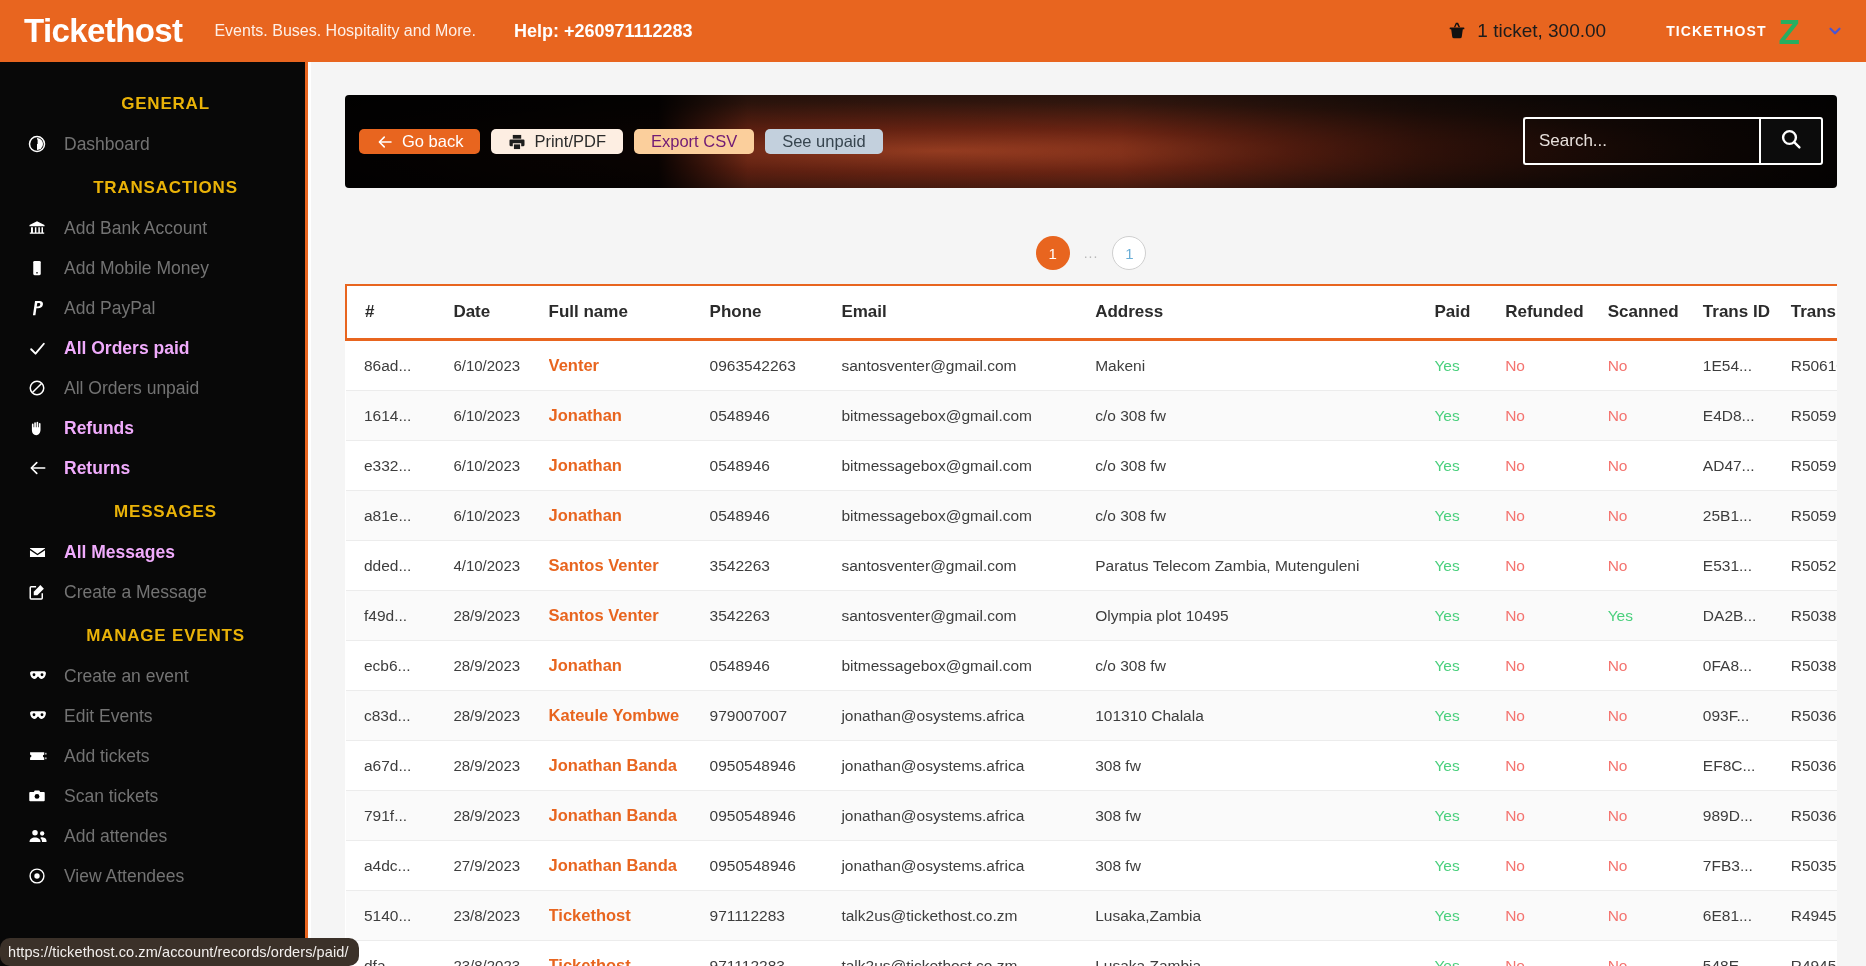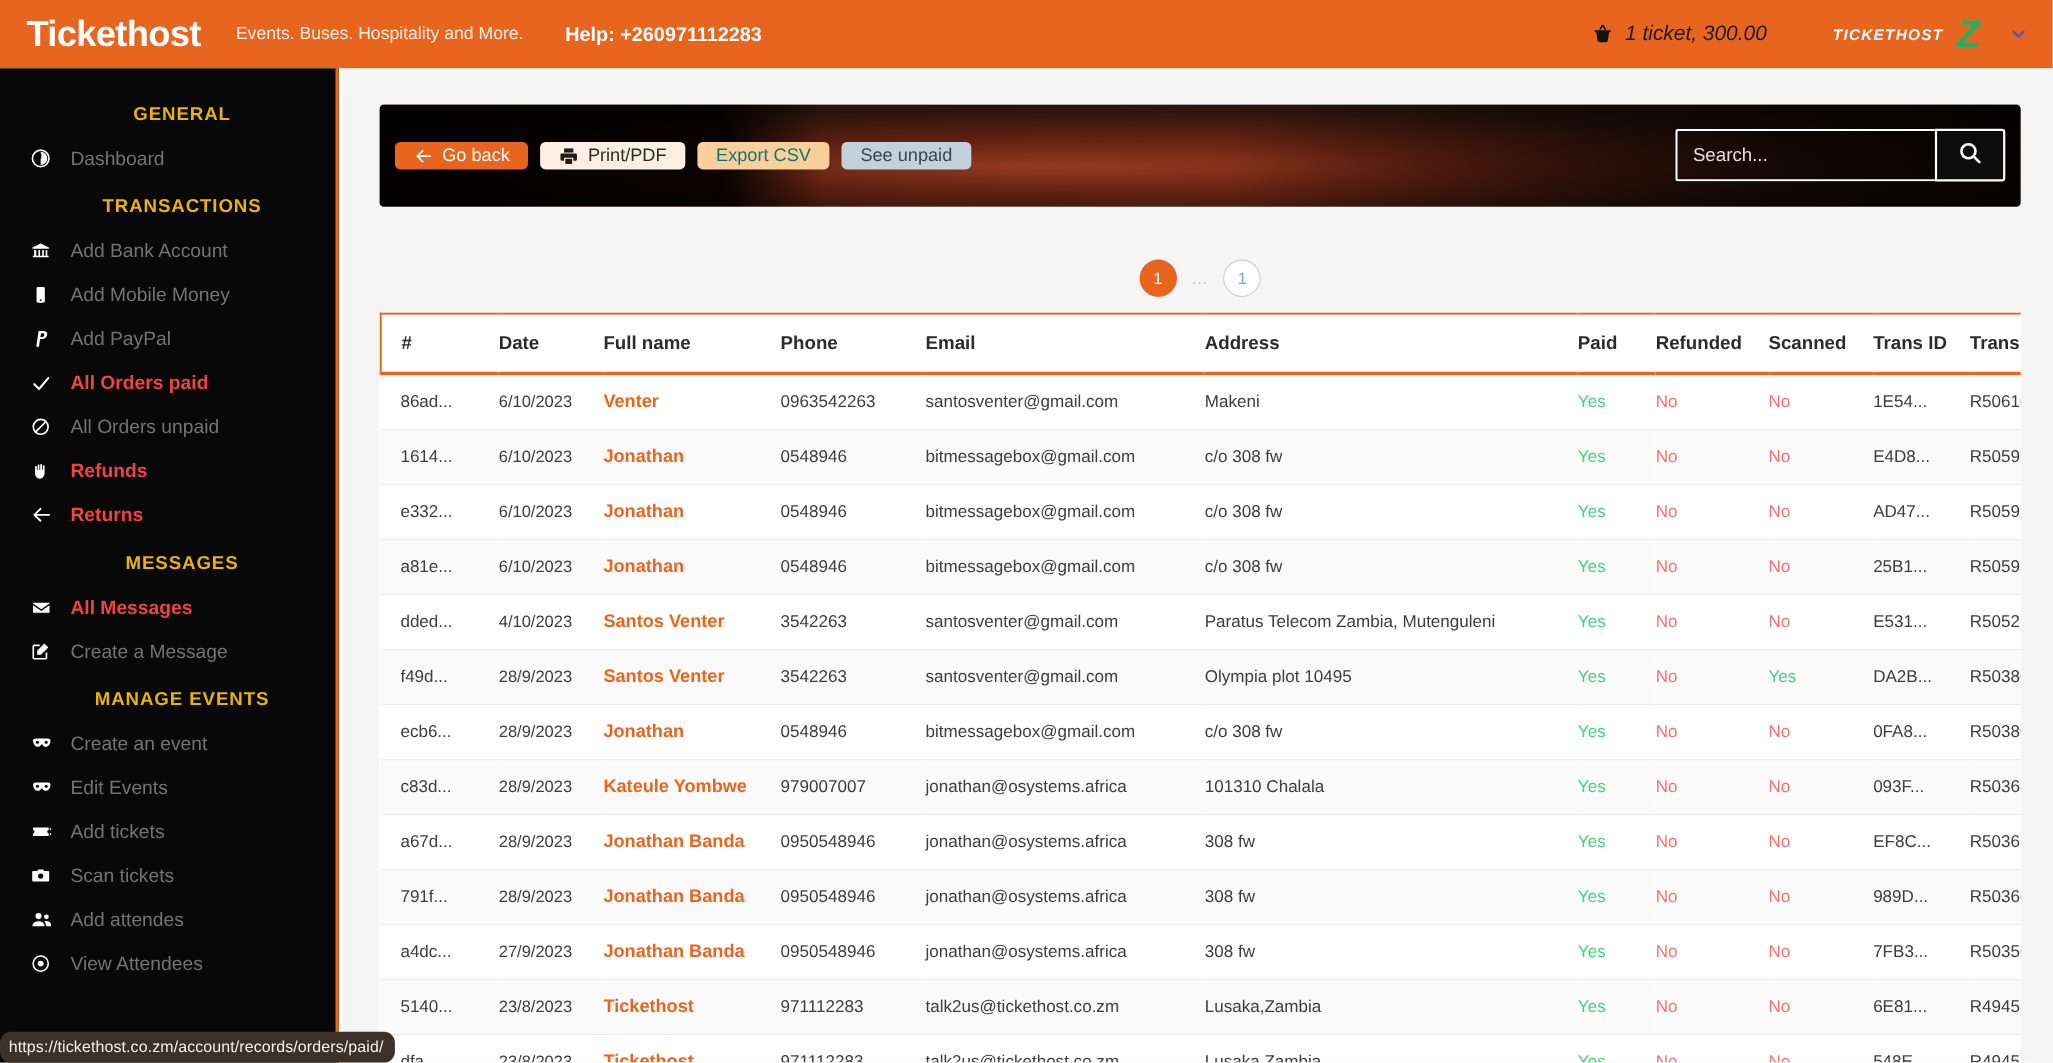--- a/index.html
+++ b/index.html
@@ -35,21 +35,20 @@
   .help {
     margin-left: 38px;
     font-size: 18px;
     font-weight: 700;
     color: #ffffff;
   }
   .topbar-right {
     margin-left: auto;
     display: flex; align-items: center;
     margin-right: 22px;
-    font-style: italic;
   }
   .cart {
     display: flex; align-items: center;
     font-size: 19px; color: #1c1c1c; font-weight: 400;
   }
   .cart .basket { margin-right: 9px; display:flex; }
   .account {
     display: flex; align-items: center;
     margin-left: 60px;
   }
@@ -82,21 +81,21 @@
     text-align: center;
   }
   .sb-item {
     display: flex; align-items: center;
     padding: 6px 0 6px 28px;
     height: 40px;
     color: #737373;
     font-size: 17.5px;
     cursor: pointer;
   }
-  .sb-item.active { color:#ef4444; font-weight: 700; }
+  .sb-item.active { color:#f0abfc; font-weight: 700; }
   .sb-item .ic {
     width: 26px; min-width: 26px;
     display: flex; align-items: center; justify-content: flex-start;
     margin-right: 10px;
     color: #ffffff;
   }
   .sb-item .lbl { white-space: nowrap; }
 
   
   .main {
@@ -129,21 +128,21 @@
     font-family: "Liberation Sans", sans-serif;
     padding: 0 17px;
     height: 25px;
     display:flex; align-items:center;
     cursor: pointer;
     white-space: nowrap;
   }
   .btn .bi { margin-right: 8px; display:flex; }
   .btn-back { background:#e8651f; color:#ffffff; }
   .btn-print { background:#fdeee2; color:#2b2b2b; }
-  .btn-csv { background:#fbcf9c; color:#0f766e; }
+  .btn-csv { background:#fbcf9c; color:#701a75; }
   .btn-unpaid { background:#c3d0dd; color:#37454f; }
 
   .searchwrap {
     position:absolute; right: 14px; top: 22px;
     display:flex; align-items:center;
   }
   .search-input {
     width: 236px; height: 48px;
     background: transparent;
     border: 2px solid #ffffff;

